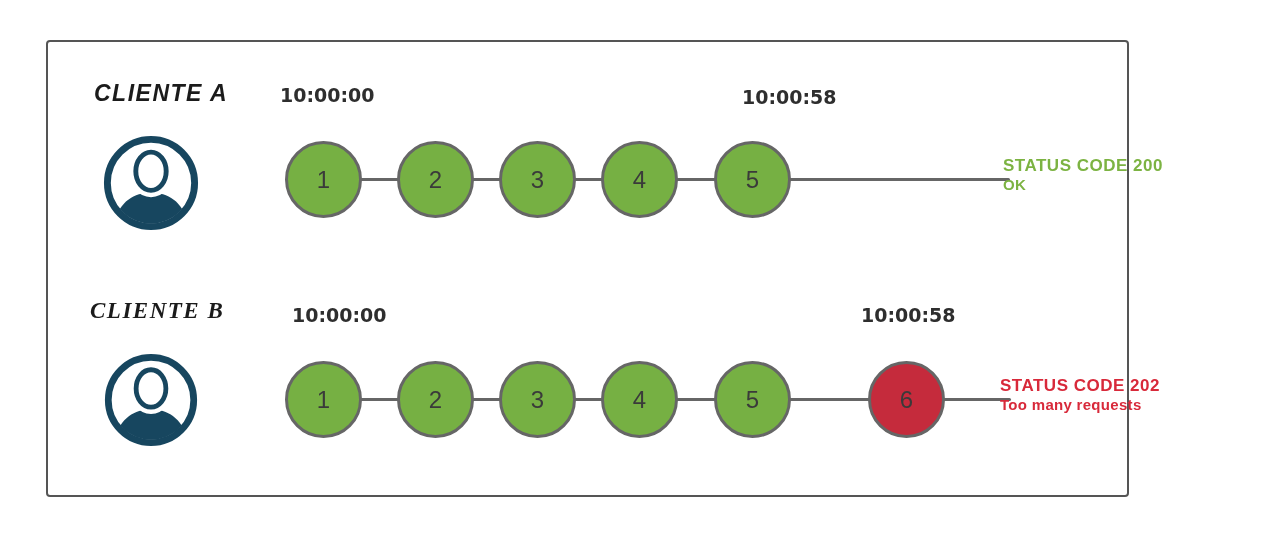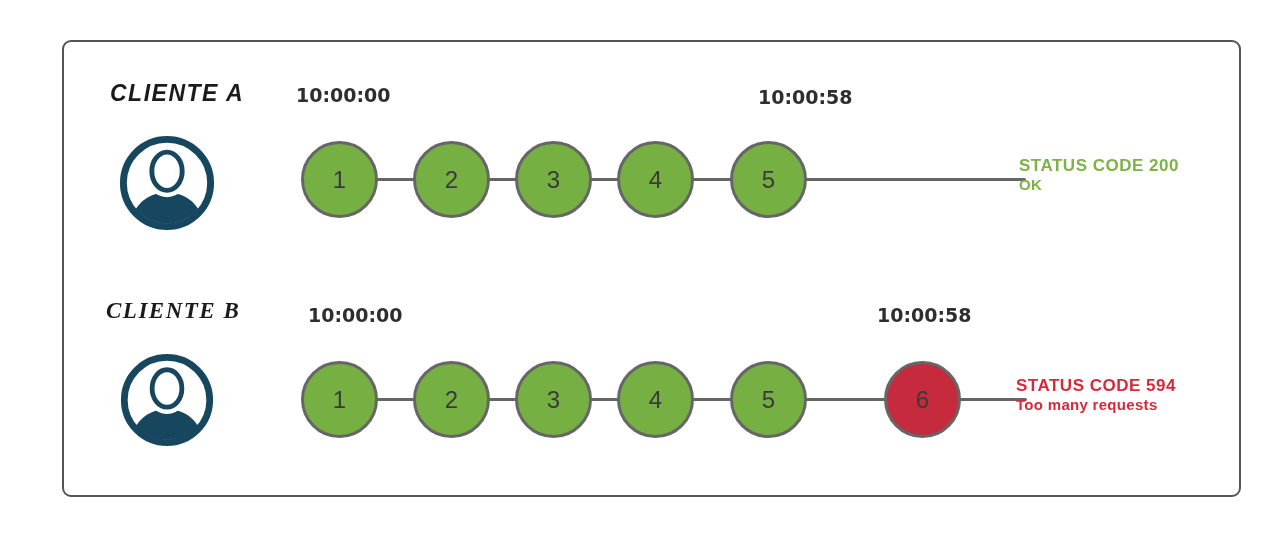--- a/index.html
+++ b/index.html
@@ -9,22 +9,22 @@
     --status-error:#d8293a;
     --avatar:#17465f;
     --timeline:#666666;
     --panel-border:#555555;
     --text-dark:#2e2e2e;
   }
   *{margin:0;padding:0;box-sizing:border-box;}
   html,body{width:1280px;height:540px;background:#ffffff;overflow:hidden;
     font-family:"Liberation Sans", sans-serif;}
   .stage{position:relative;width:1280px;height:540px;background:#ffffff;}
-  .panel{position:absolute;left:62px;top:40px;width:1179px;height:457px;
-    background:#ffffff;border:2.5px solid var(--panel-border);border-radius:9px;}
+  .panel{position:absolute;left:46px;top:40px;width:1083px;height:457px;
+    background:#ffffff;border:2.5px solid var(--panel-border);border-radius:4px;}
   .client-label{position:absolute;font-size:23px;font-weight:600;font-style:italic;
     letter-spacing:1.5px;color:#1b1b1b;white-space:nowrap;}
   .timestamp{position:absolute;font-size:19px;font-weight:bold;color:var(--text-dark);
     white-space:nowrap;font-family:"DejaVu Sans", sans-serif;}
   .avatar{position:absolute;color:var(--avatar);display:block;}
   .track{position:absolute;height:3px;background:var(--timeline);border-radius:2px;}
   .node{position:absolute;width:77px;height:77px;border-radius:50%;
     background:var(--request-ok);border:3px solid var(--timeline);
     display:flex;align-items:center;justify-content:center;
     font-size:24px;color:#3a3a3a;}
@@ -97,18 +97,18 @@
     <div class="track" style="left:275px;top:356px;width:688px;"></div>
 
     <div class="node" style="left:237px;top:319px;" data-status="ok">1</div>
     <div class="node" style="left:349px;top:319px;" data-status="ok">2</div>
     <div class="node" style="left:451px;top:319px;" data-status="ok">3</div>
     <div class="node" style="left:553px;top:319px;" data-status="ok">4</div>
     <div class="node" style="left:666px;top:319px;" data-status="ok">5</div>
     <div class="node" style="left:820px;top:319px;" data-status="error">6</div>
 
     <div class="status error" style="left:952px;top:334px;width:196px;">
-      <div class="line1">STATUS CODE 594</div>
+      <div class="line1">STATUS CODE 202</div>
       <div class="line2">Too many requests</div>
     </div>
 
   </div>
 </div>
 
 </body></html>

